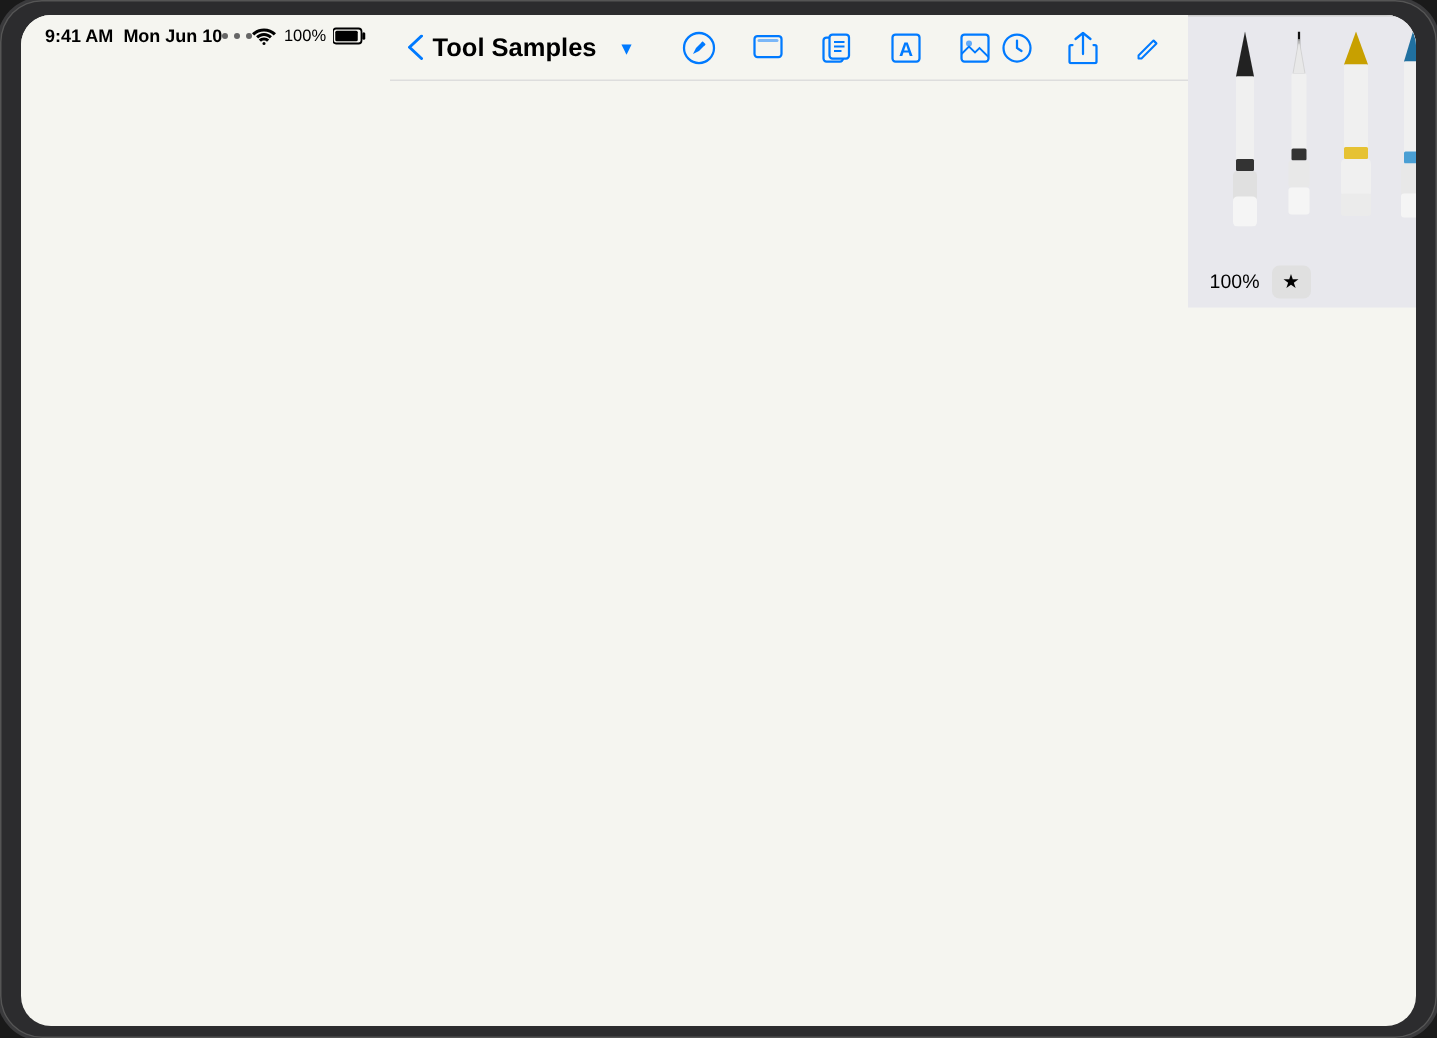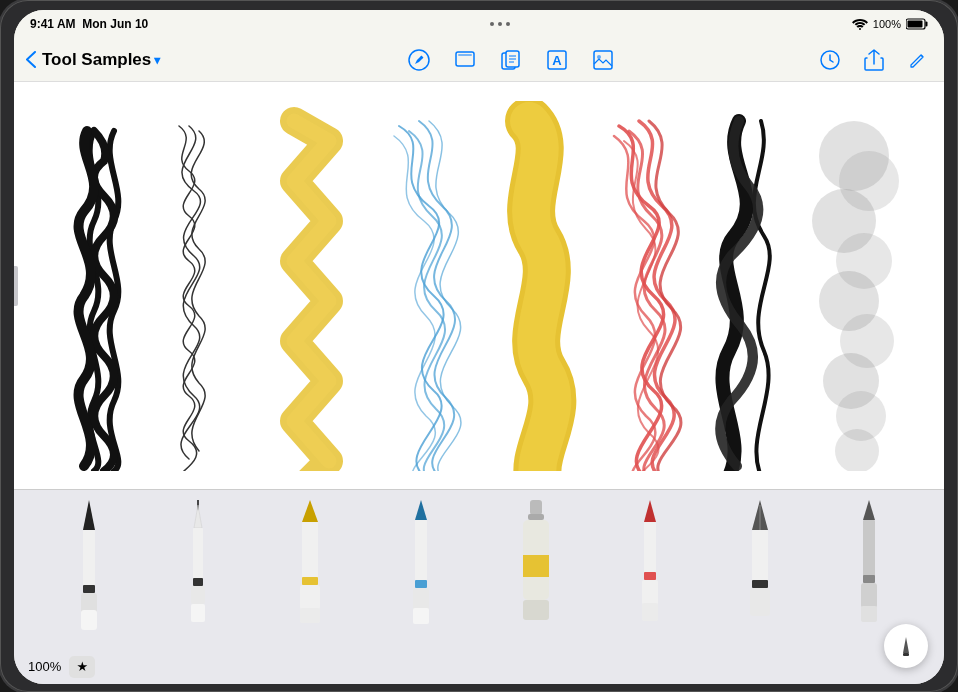--- a/index.html
+++ b/index.html
@@ -25,24 +25,23 @@
       box-shadow: 0 0 0 2px #3a3a3c, inset 0 0 0 1px #555;
     }
 
     .ipad-screen {
       position: absolute;
       top: 10px;
       left: 14px;
       right: 14px;
       bottom: 8px;
       background: #f5f5f0;
-      border-radius: 30px;
+      border-radius: 20px;
       overflow: hidden;
       display: flex;
-      flex-direction: column;
     }
 
     
     .status-bar {
       height: 28px;
       background: #f5f5f0;
       display: flex;
       align-items: center;
       justify-content: space-between;
       padding: 0 16px;
@@ -92,21 +91,21 @@
       cursor: pointer;
       display: flex;
       align-items: center;
     }
     .doc-title {
       color: #000;
       font-size: 17px;
       font-weight: 600;
       display: flex;
       align-items: center;
-      gap: 3px;
+      gap: 17px;
     }
     .chevron-down {
       color: #007AFF;
       font-size: 12px;
     }
     .toolbar-center {
       flex: 1;
       display: flex;
       align-items: center;
       justify-content: center;

